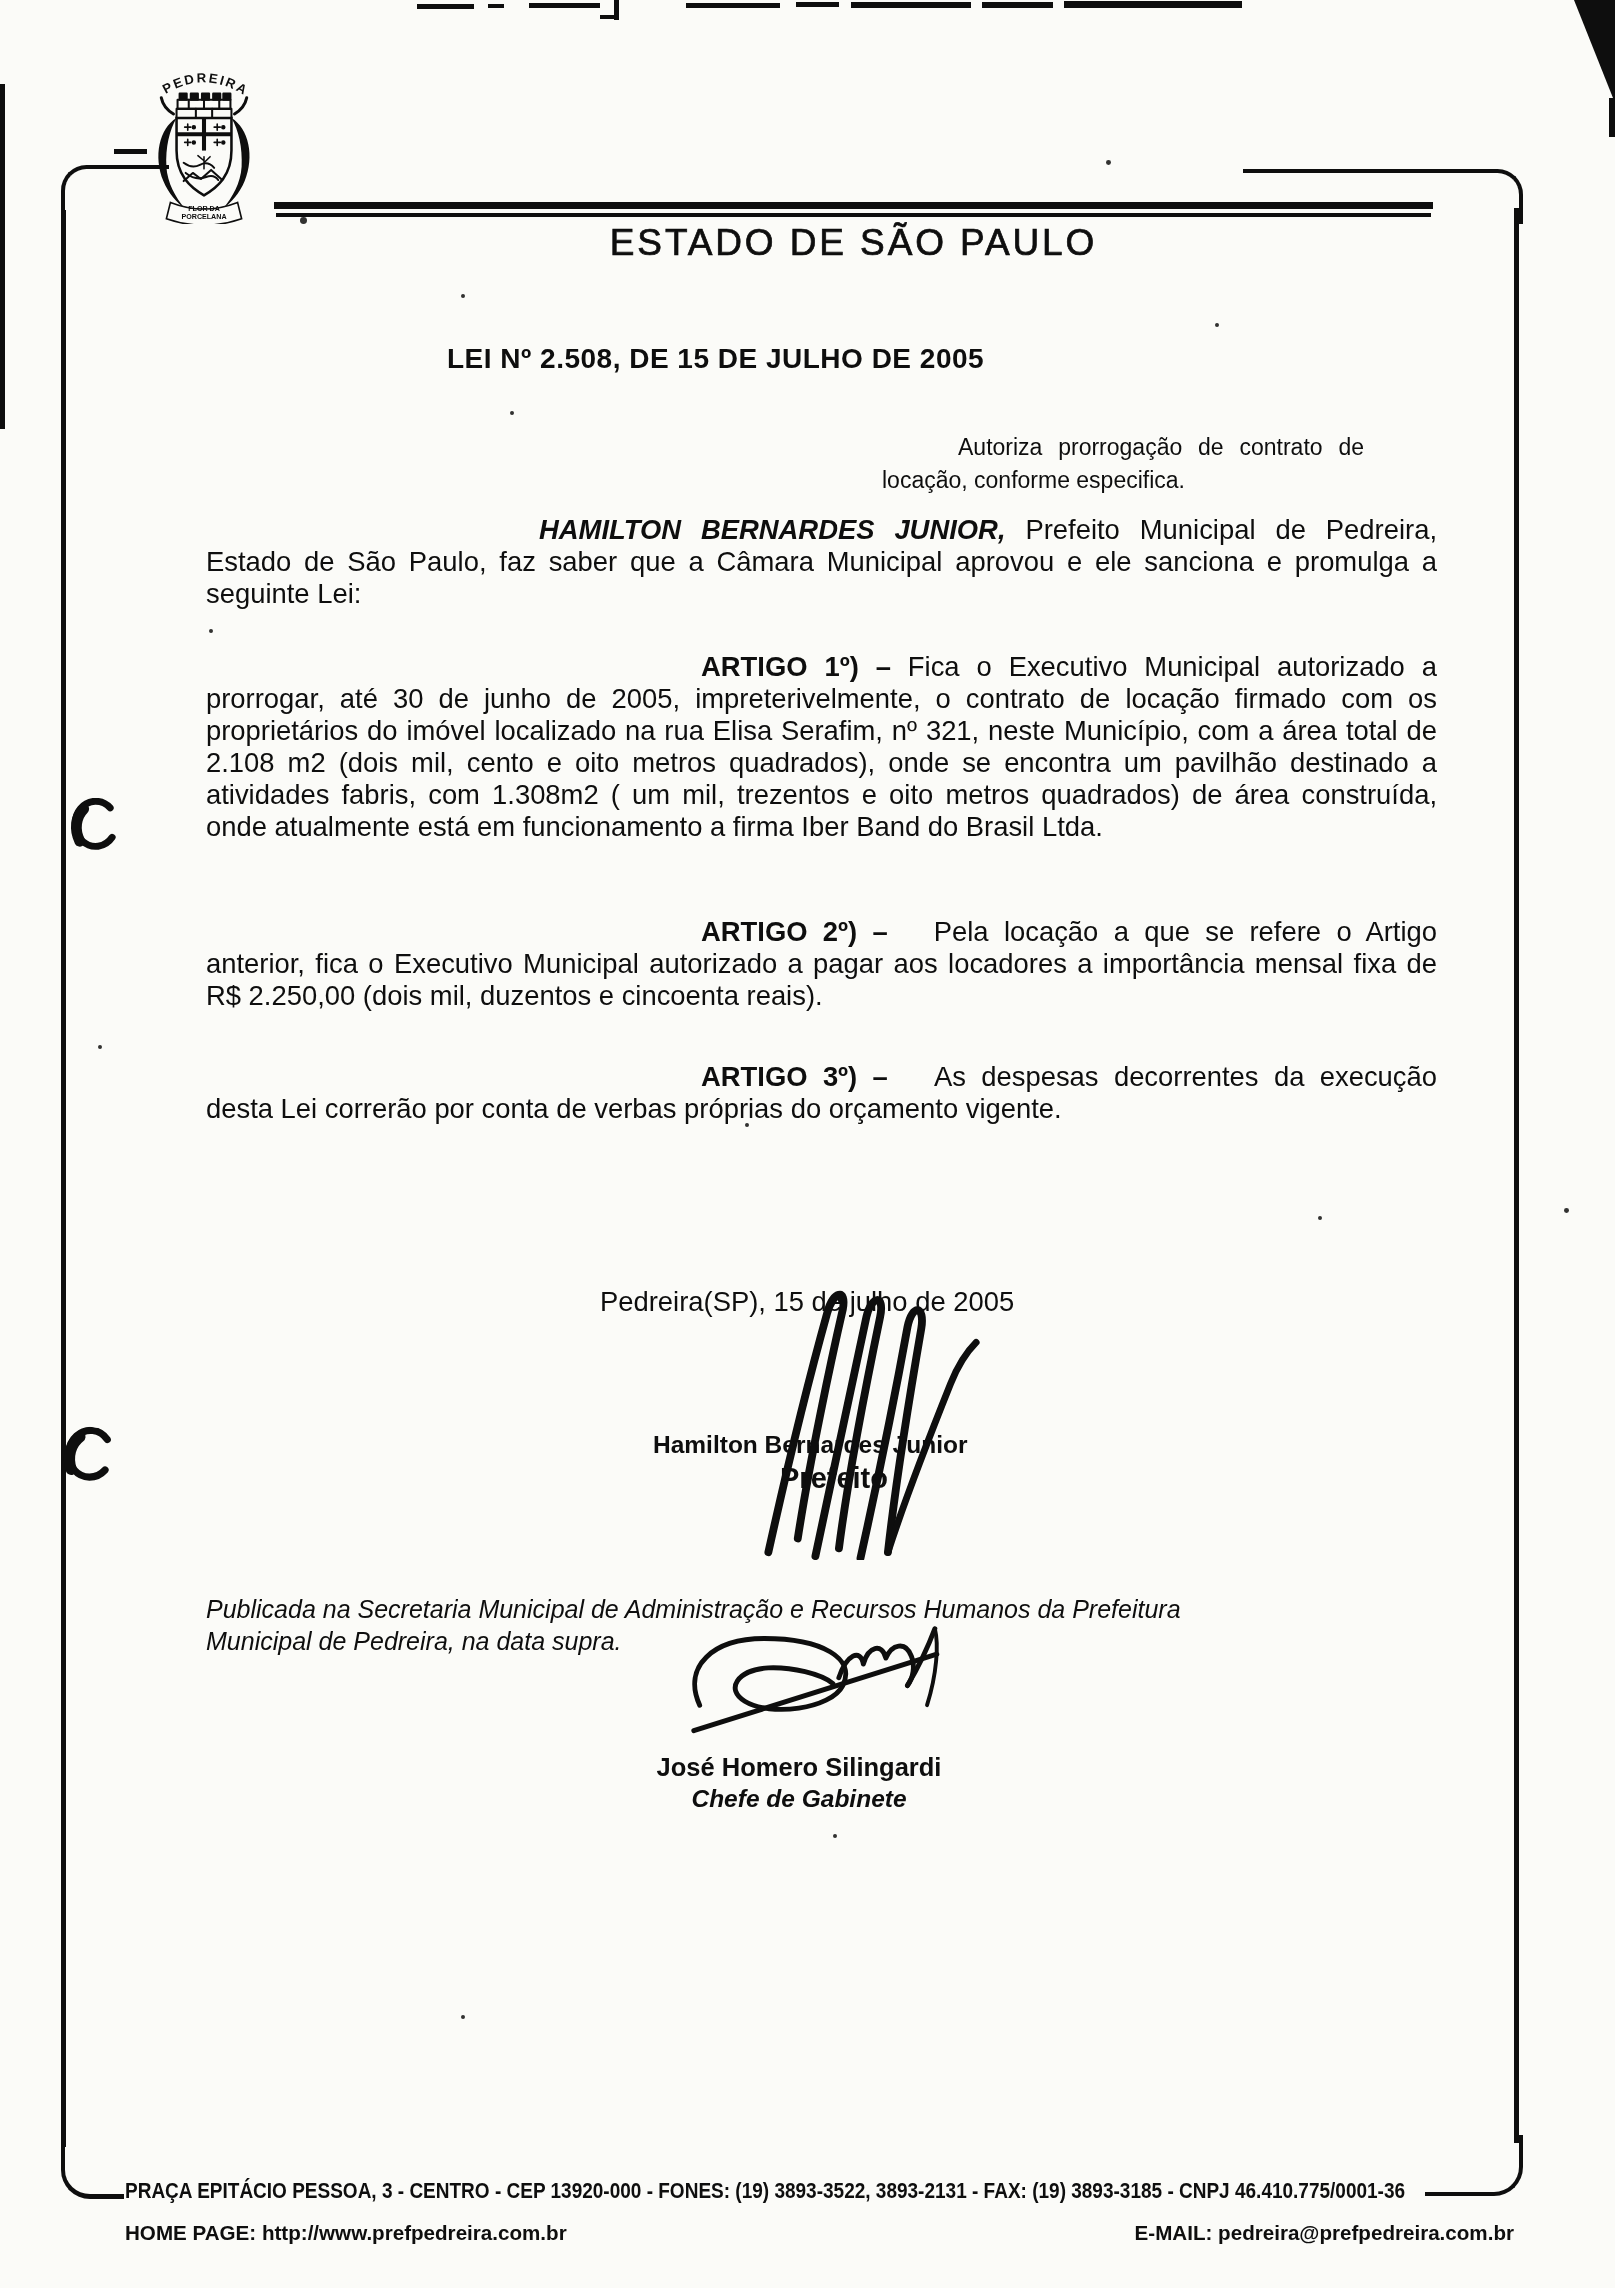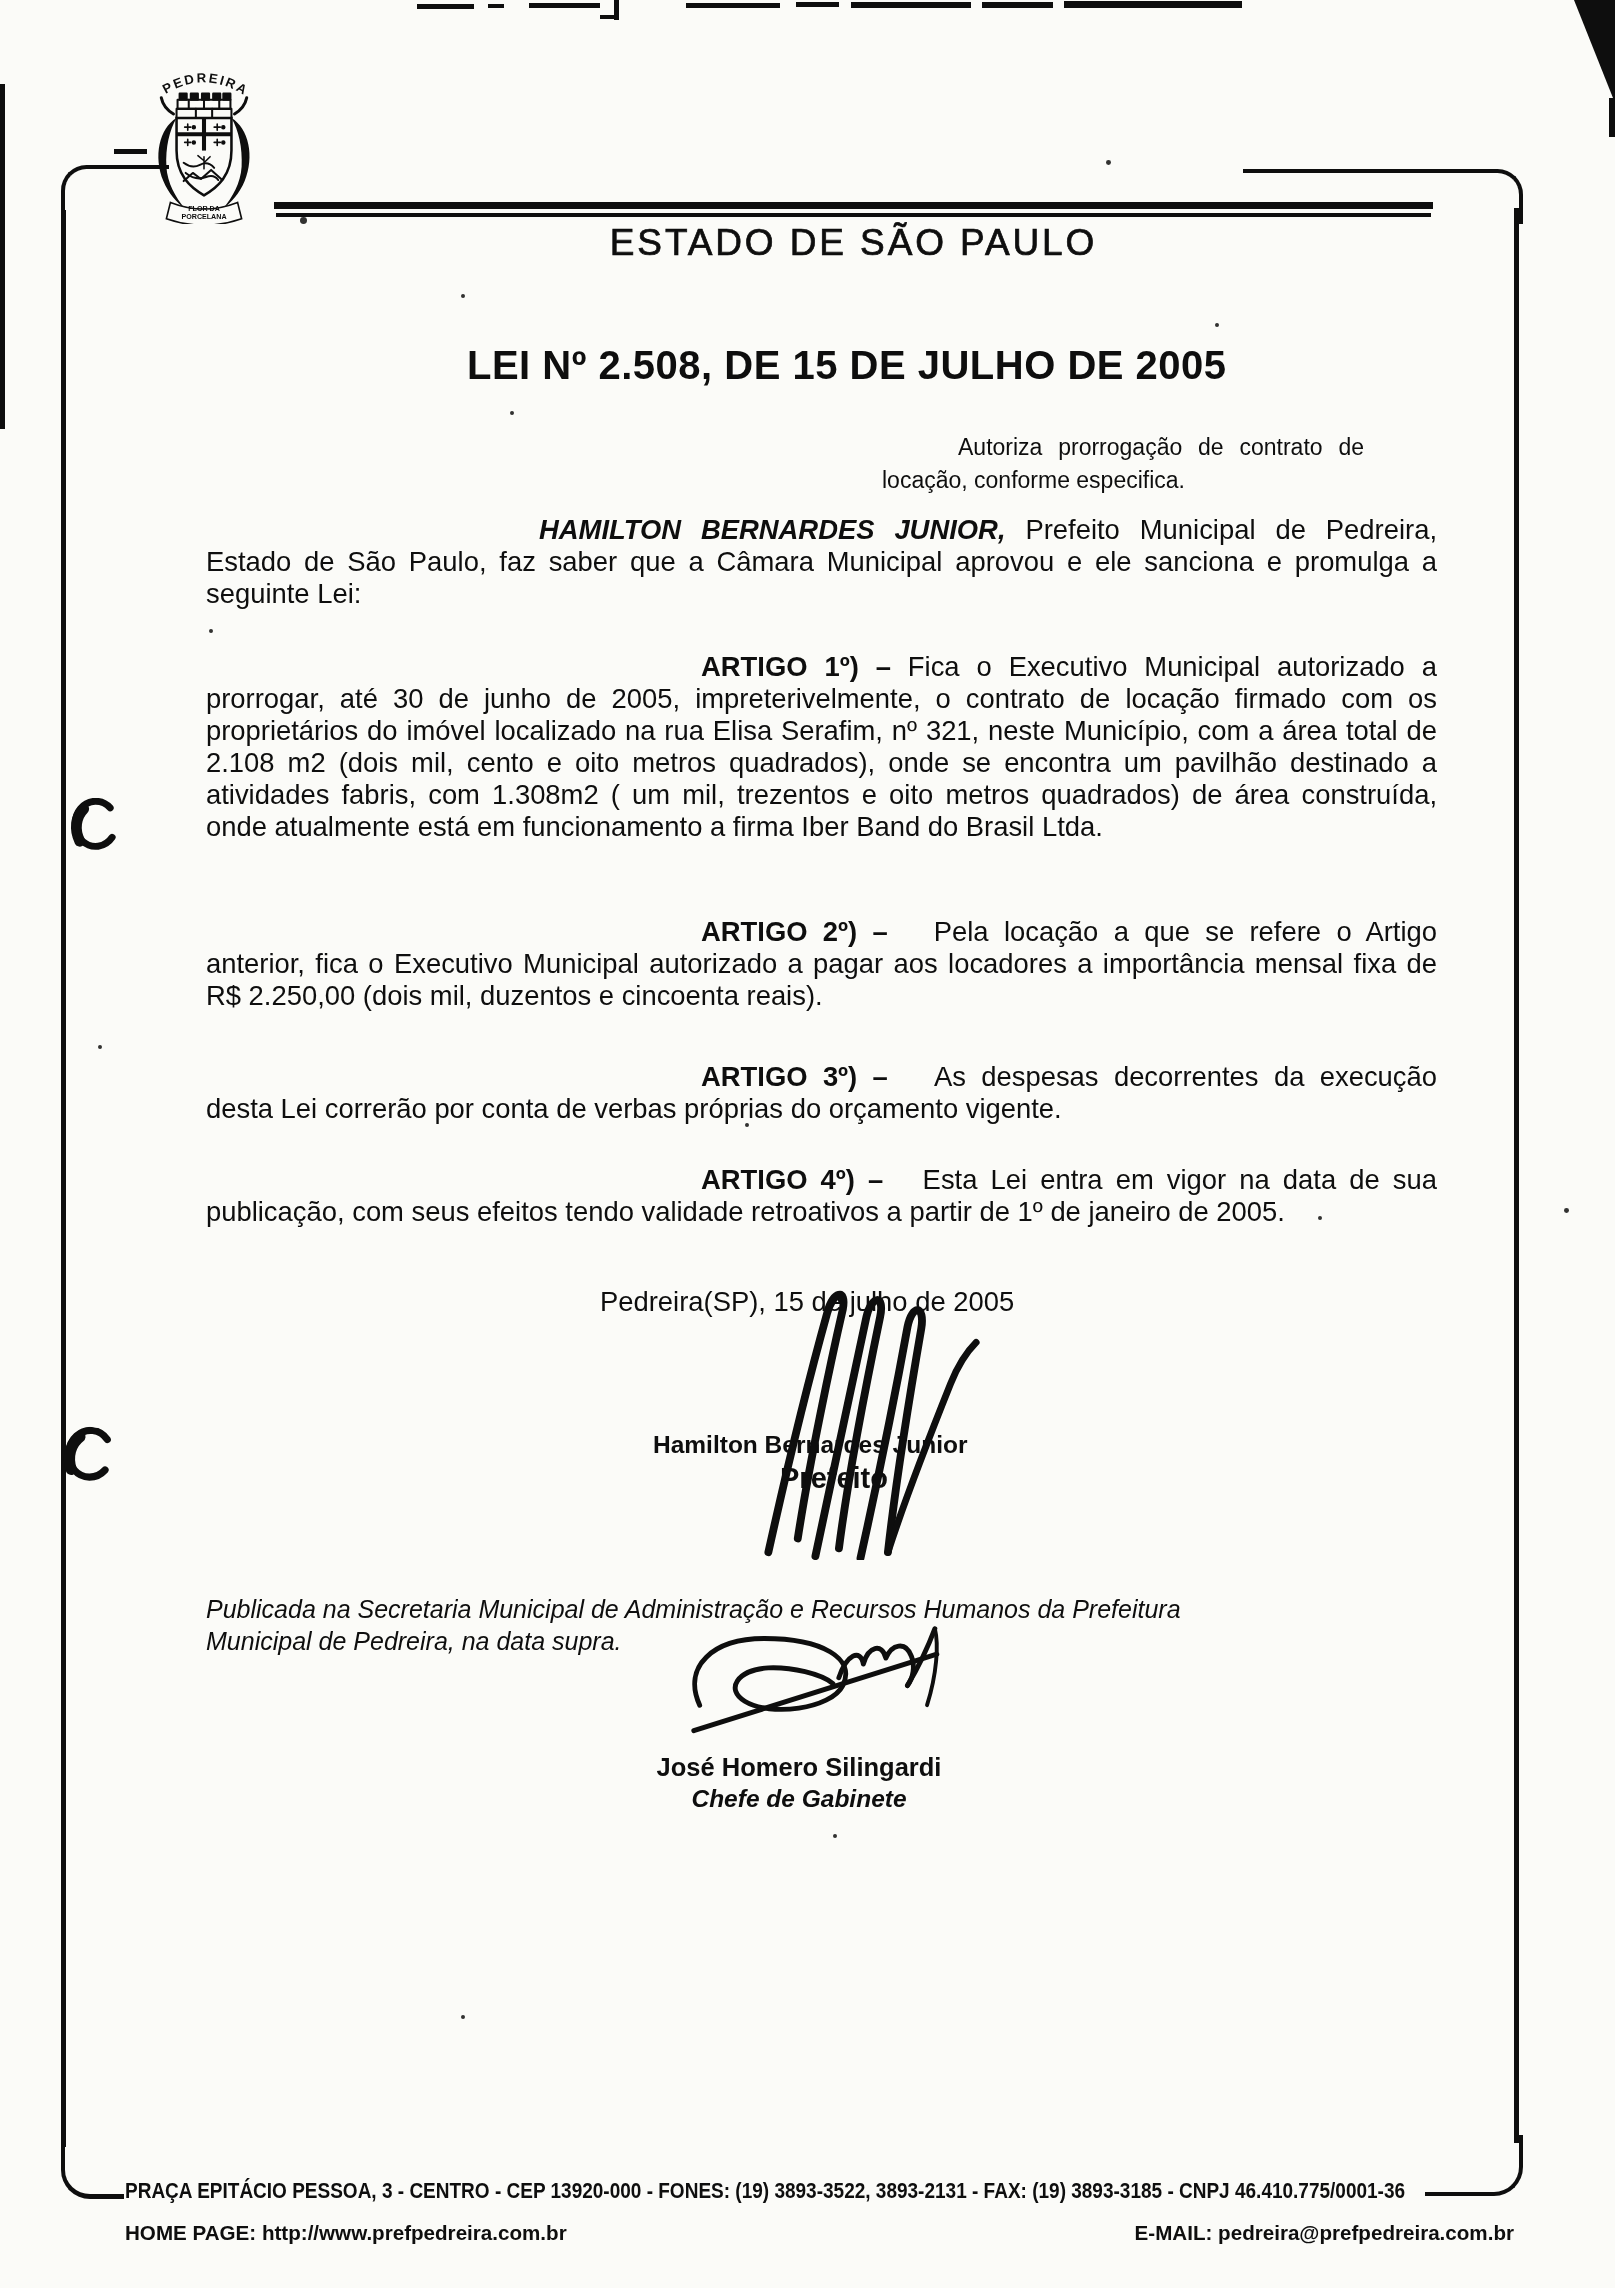--- a/index.html
+++ b/index.html
@@ -23,21 +23,21 @@
   
   .crest{left:143px;top:69px;width:122px;height:155px;}
   .org-title{
     left:274px;top:114px;width:1166px;font-size:69px;font-weight:700;
     letter-spacing:-1px;white-space:nowrap;-webkit-text-stroke:2px #0e0e0e;
   }
   .rule1{left:274px;top:202px;width:1159px;height:6.9px;}
   .rule2{left:276px;top:213px;width:1155px;height:3.9px;}
   .state-line{left:274px;top:222px;width:1159px;text-align:center;font-size:37px;letter-spacing:2.9px;-webkit-text-stroke:0.7px #0e0e0e;}
 
-  .law-title{left:447px;top:343px;font-size:40px;font-weight:700;letter-spacing:0.5px;white-space:nowrap;margin-left:20px;}
+  .law-title{left:447px;top:343px;font-size:28px;font-weight:700;letter-spacing:0.5px;white-space:nowrap;}
 
   .summary{left:882px;top:431px;width:482px;font-size:23px;line-height:33px;text-align:justify;text-indent:76px;}
 
   .par{width:1231px;font-size:27.4px;line-height:32px;text-align:justify;}
   .preamble{left:206px;top:514px;text-indent:333px;}
   .article{left:206px;text-indent:495px;}
   .a1{top:651px;} .a2{top:916px;} .a3{top:1061px;} .a4{top:1164px;}
   .bold{font-weight:700;}
   .bold-italic{font-weight:700;font-style:italic;}
 
@@ -134,21 +134,20 @@
 
   <div class="abs law-title">LEI Nº 2.508, DE 15 DE JULHO DE 2005</div>
 
   <p class="abs par preamble"><span class="bold-italic">HAMILTON BERNARDES JUNIOR,</span><span> Prefeito Municipal de Pedreira, Estado de São Paulo, faz saber que a Câmara Municipal aprovou e ele sanciona e promulga a seguinte Lei:</span></p>
 
   <p class="abs summary"><span>Autoriza prorrogação de contrato de</span> <span>locação, conforme especifica.</span></p>
 
   <p class="abs par article a1"><span class="bold">ARTIGO 1º) –</span><span> Fica o Executivo Municipal autorizado a prorrogar, até 30 de junho de 2005, impreterivelmente, o contrato de locação firmado com os proprietários do imóvel localizado na rua Elisa Serafim, nº 321, neste Município, com a área total de 2.108 m2 (dois mil, cento e oito metros quadrados), onde se encontra um pavilhão destinado a atividades fabris, com 1.308m2 ( um mil, trezentos e oito metros quadrados) de área construída, onde atualmente está em funcionamento a firma Iber Band do Brasil Ltda.</span></p>
   <p class="abs par article a2"><span class="bold">ARTIGO 2º) –</span><span>&nbsp;&nbsp;&nbsp;Pela locação a que se refere o Artigo anterior, fica o Executivo Municipal autorizado a pagar aos locadores a importância mensal fixa de R$ 2.250,00 (dois mil, duzentos e cincoenta reais).</span></p>
   <p class="abs par article a3"><span class="bold">ARTIGO 3º) –</span><span>&nbsp;&nbsp;&nbsp;As despesas decorrentes da execução desta Lei correrão por conta de verbas próprias do orçamento vigente.</span></p>
-  <p class="abs par article a4"><span class="bold">ARTIGO 4º) –</span><span>&nbsp;&nbsp;&nbsp;Esta Lei entra em vigor na data de sua publicação, com seus efeitos tendo validade retroativos a partir de 1º de janeiro de 2005.</span></p>
 
   <div class="abs dateline">Pedreira(SP), 15 de julho de 2005</div>
 
   <svg class="abs" style="left:733px;top:1266px;" width="255" height="294" viewBox="0 0 260 300">
     <path class="s" stroke-width="8" d="M36,292 C52,220 76,120 96,48 C102,26 116,22 112,44 C100,96 78,200 66,278"></path>
     <path class="s" stroke-width="8" d="M84,296 C100,220 122,118 136,52 C141,30 155,28 150,52 C138,110 118,210 108,288"></path>
     <path class="s" stroke-width="8" d="M130,298 C146,226 166,128 178,62 C183,38 196,40 192,64 C182,122 166,220 158,292"></path>
     <path class="s" stroke-width="7" d="M158,292 C176,236 202,170 222,120 C230,100 240,86 248,78"></path>
   </svg>
   <div class="abs sig-name-1">Hamilton Bernardes Junior</div>

